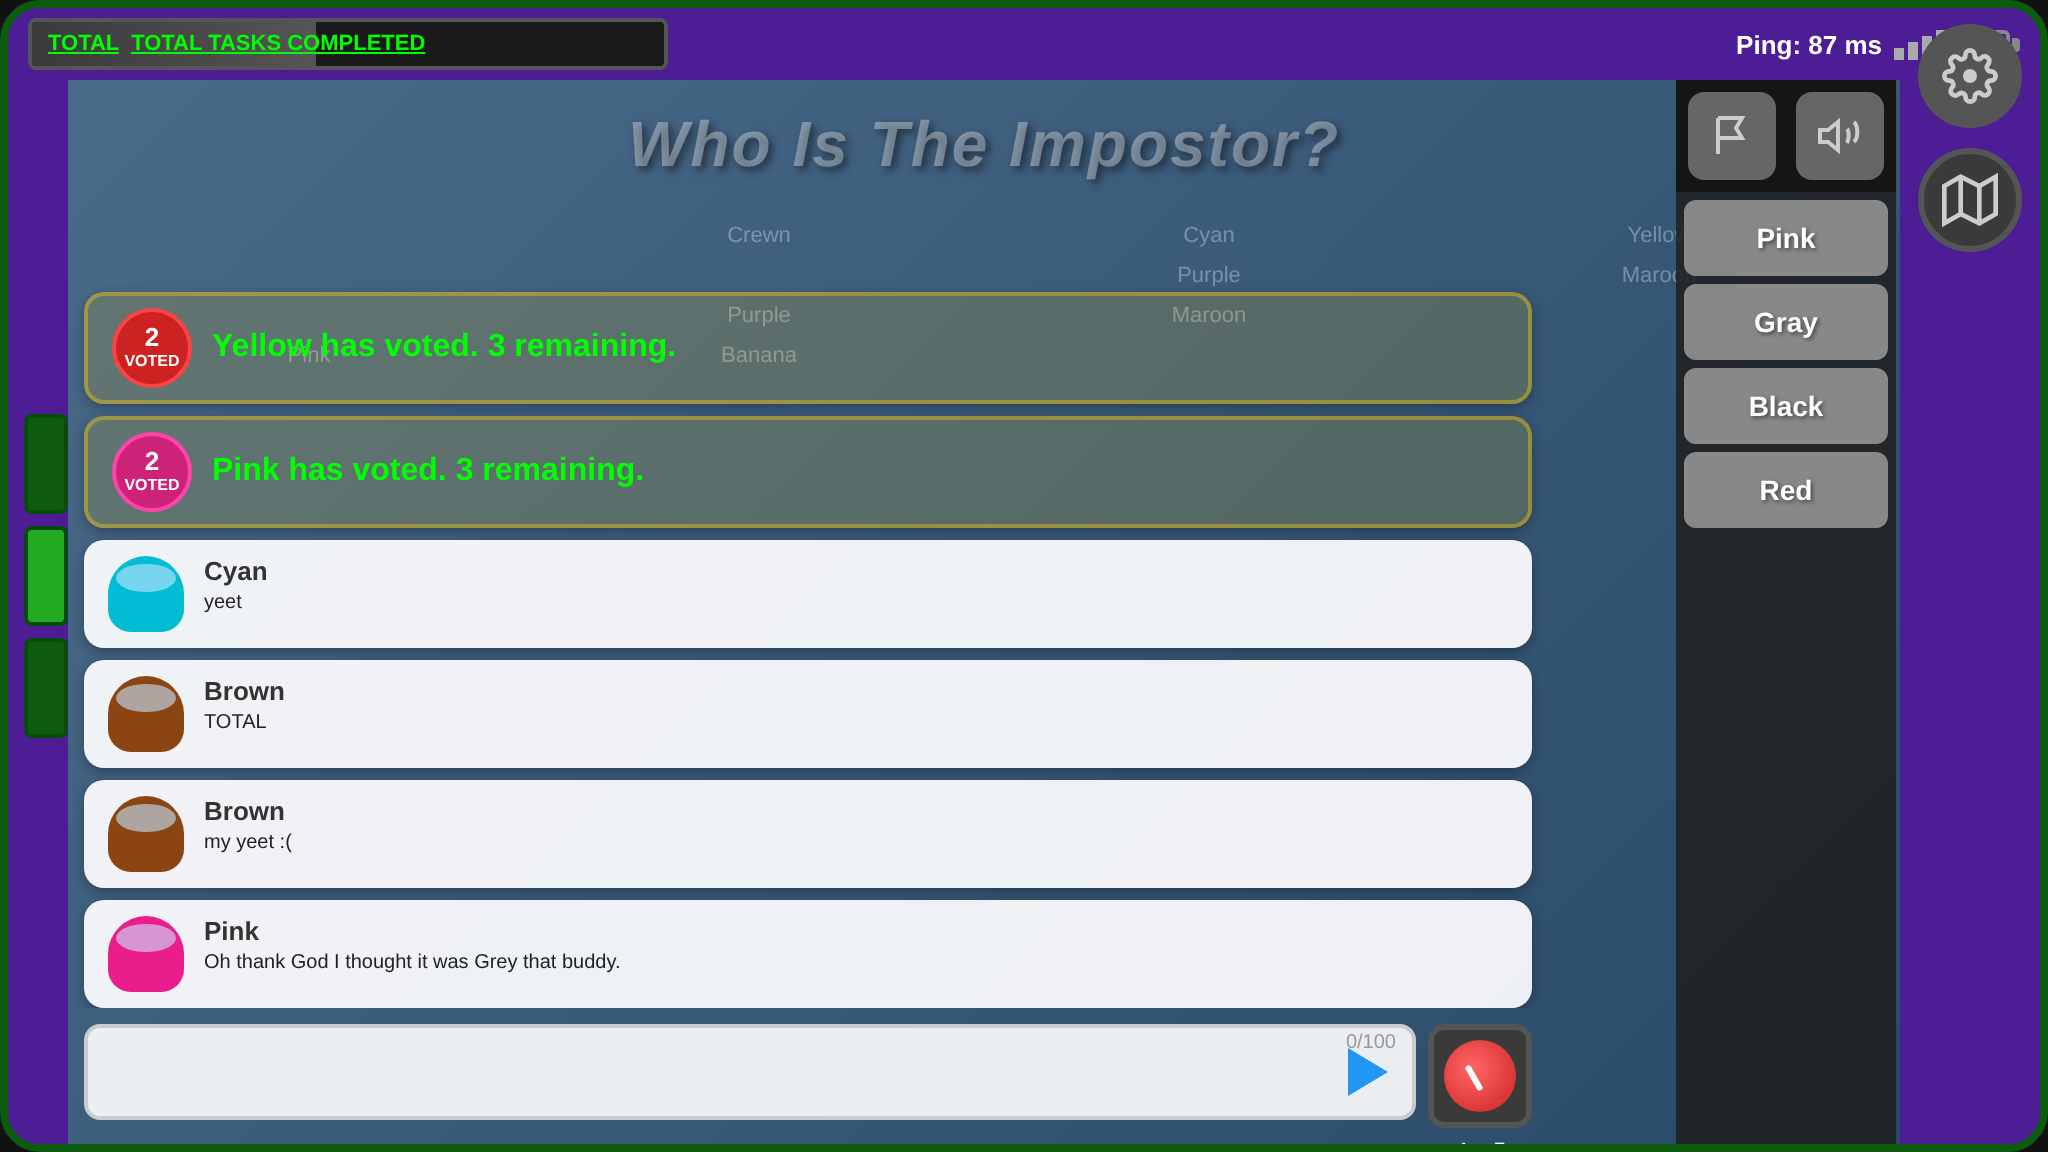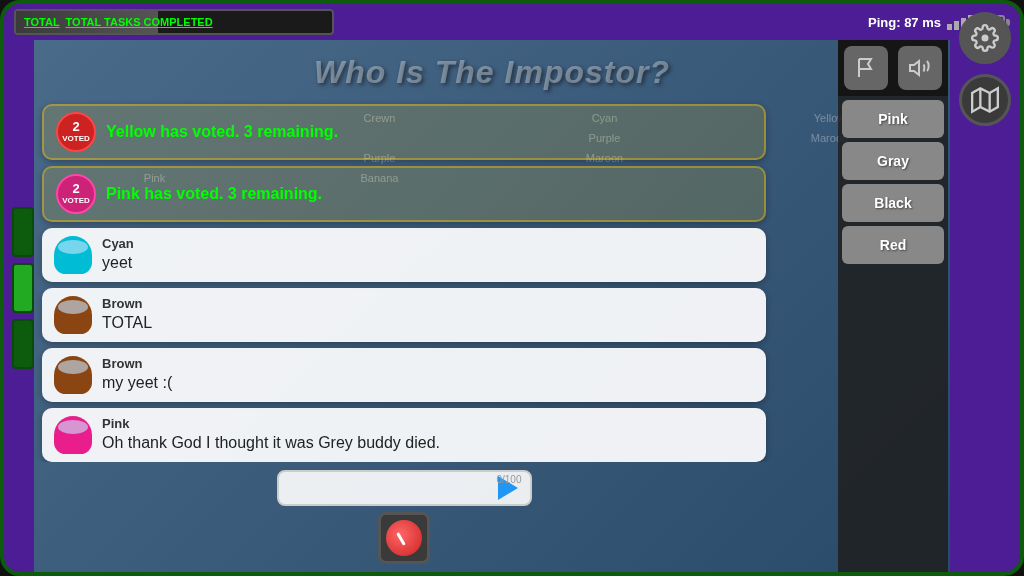--- a/index.html
+++ b/index.html
@@ -286,33 +286,32 @@
     }
 
     .msg-sender {
       font-size: 13px;
       font-weight: bold;
       color: #333;
       margin-bottom: 2px;
     }
 
     .msg-text {
-      font-size: 16px;
+      font-size: 10px;
       color: #222;
       line-height: 1.3;
     }
 
     
     .chat-input-row {
       display: flex;
-      align-items: center;
+      align-items: flex-start;
       padding: 8px;
       gap: 6px;
       background: transparent;
-      flex-direction: column;
     }
 
     .chat-input-container {
       flex: 1;
       background: rgba(255,255,255,0.9);
       border-radius: 8px;
       border: 2px solid #ccc;
       display: flex;
       align-items: center;
       padding: 0 8px;
@@ -598,21 +597,21 @@
         <div class="msg-content">
           <div class="msg-sender">Brown</div>
           <div class="msg-text">my yeet :(</div>
         </div>
       </div>
 
       <div class="chat-msg">
         <div class="crewmate pink"></div>
         <div class="msg-content">
           <div class="msg-sender">Pink</div>
-          <div class="msg-text">Oh thank God I thought it was Grey buddy died.</div>
+          <div class="msg-text">Oh thank God I thought it was Grey that buddy.</div>
         </div>
       </div>
 
     </div>
 
     <div class="chat-input-row">
       <div class="chat-input-container">
         <input class="chat-input" type="text" placeholder="" style="">
         <span class="char-count">0/100</span>
         <button class="send-btn">

